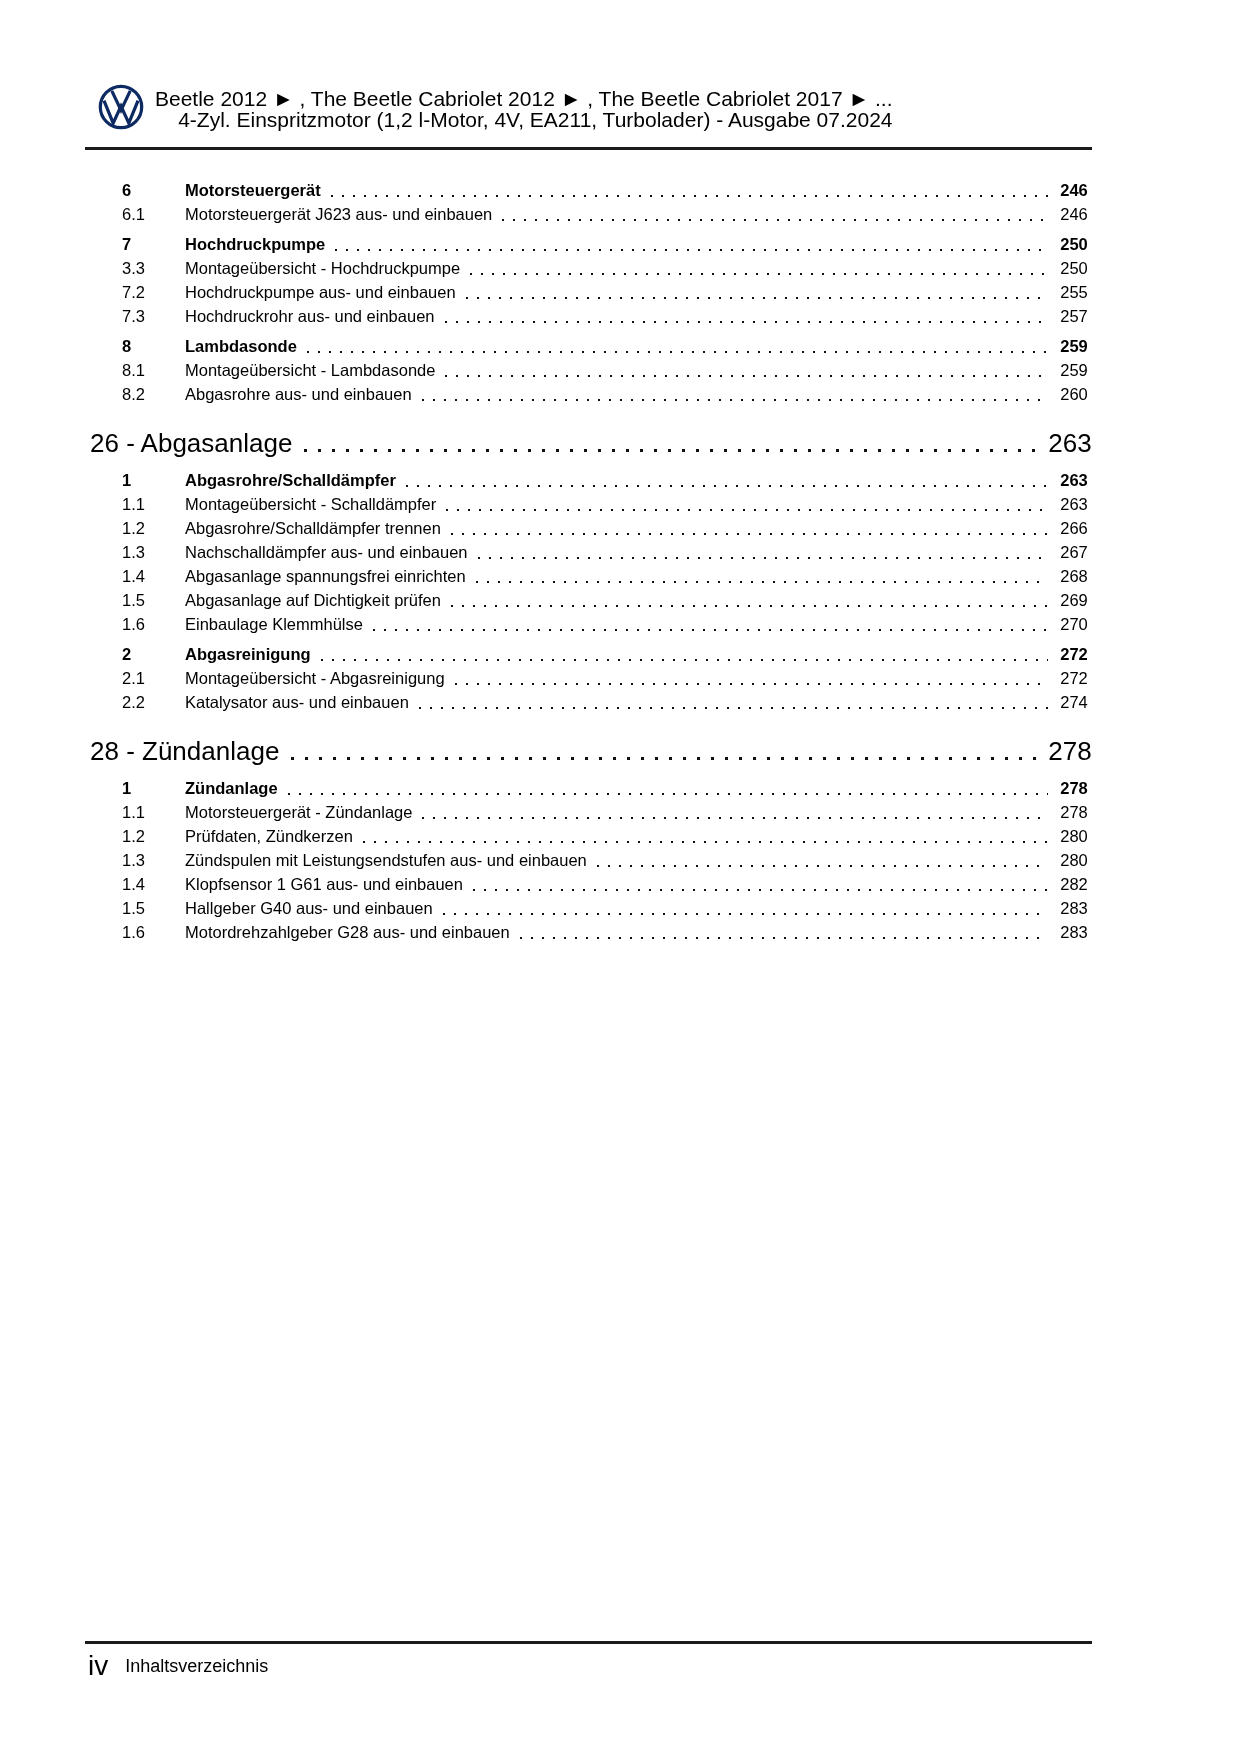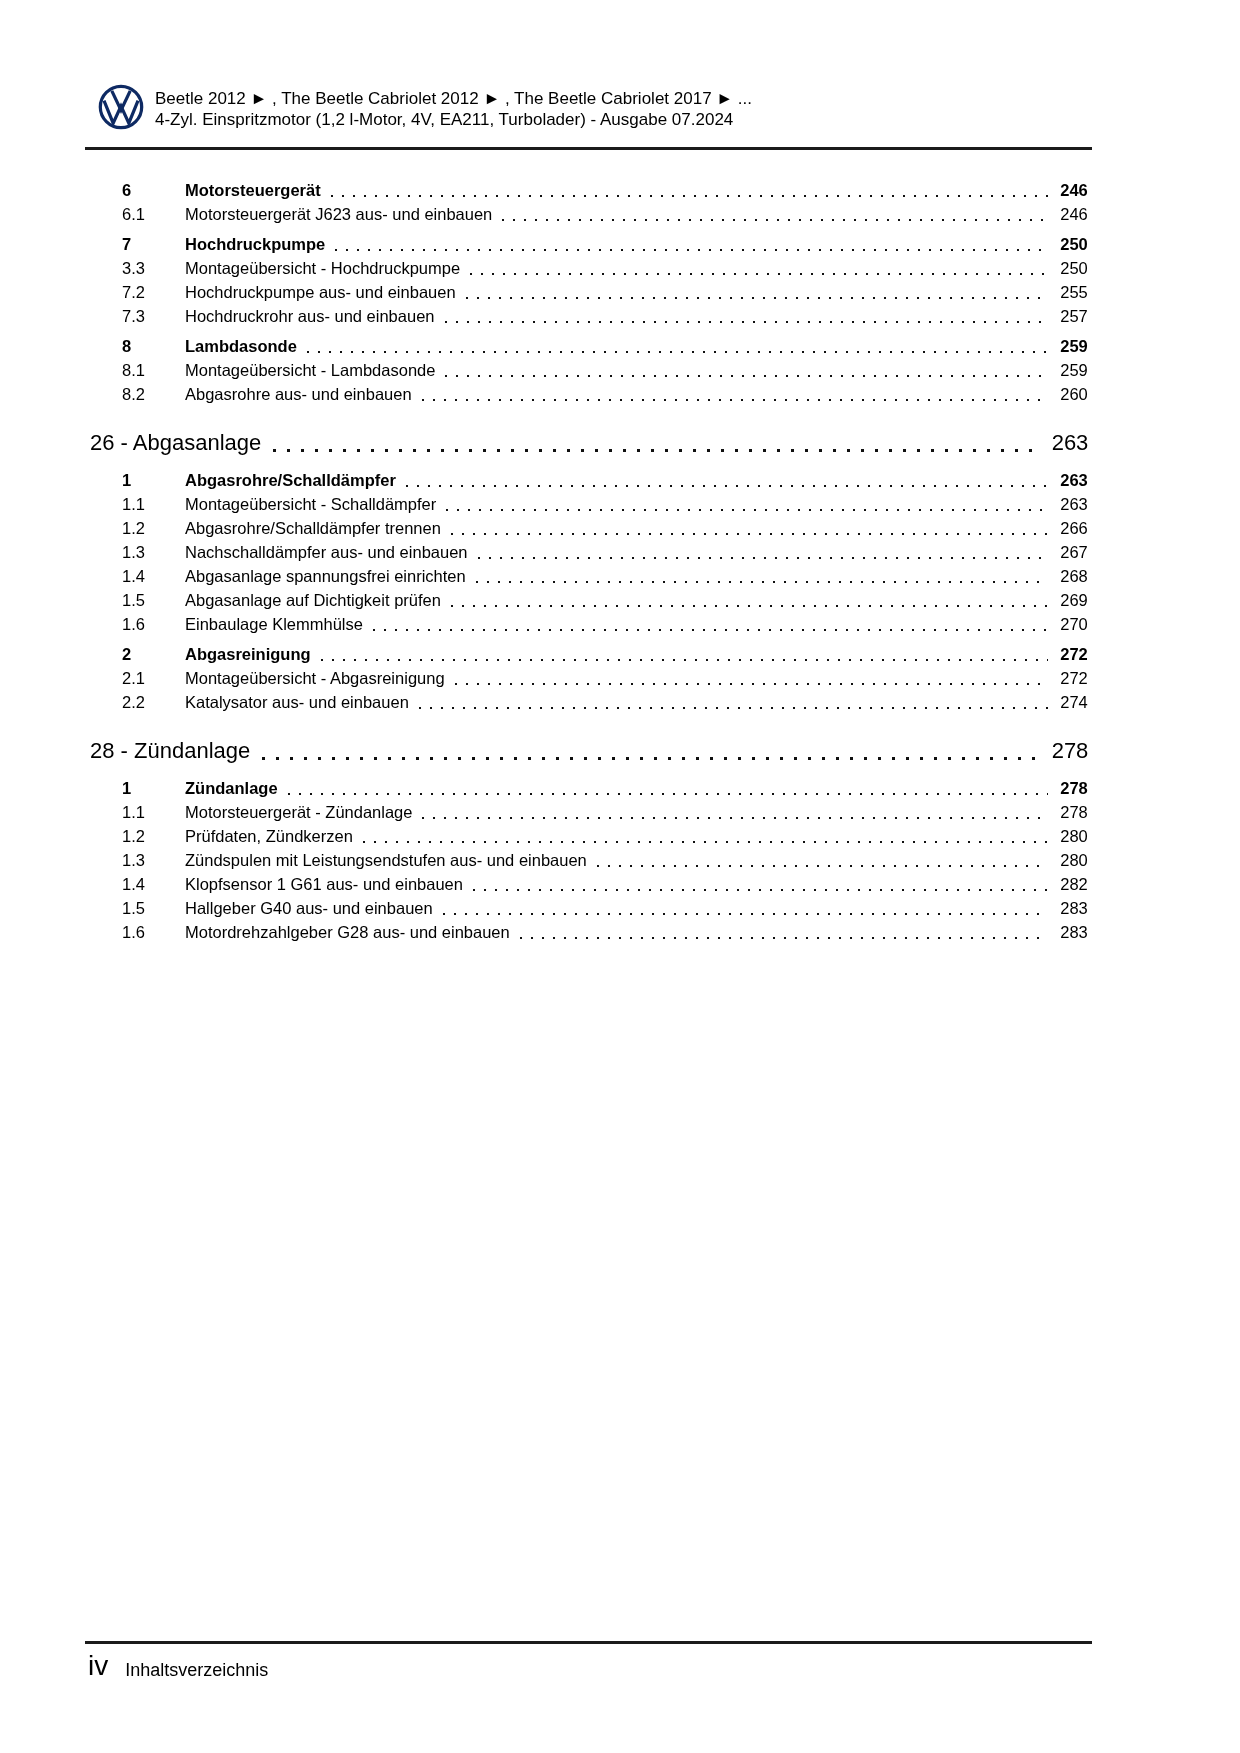--- a/index.html
+++ b/index.html
@@ -11,21 +11,21 @@
     color:#000;
     font-family:"Liberation Sans", sans-serif;
     overflow:hidden;
   }
   
   .header{
     position:absolute;left:98px;top:82px;
     display:flex;align-items:flex-start;
   }
   .logo{width:46px;height:46px;flex:none;margin-top:2px;}
-  .header-text{margin-left:11px;font-size:17px;line-height:21px;white-space:nowrap;padding-top:6px;}
+  .header-text{margin-left:11px;font-size:21px;line-height:21px;white-space:nowrap;padding-top:6px;text-align:right;}
   .rule{
     position:absolute;left:85px;width:1007px;height:3px;
     background:#1b1b1b;
   }
   .rule.top{top:147px;}
   
   .toc{
     position:absolute;left:90px;top:172px;width:1002px;
   }
   .row{
@@ -38,31 +38,31 @@
   .title{flex:none;}
   .chapter-title{flex:none;}
   .leader{
     flex:1 1 auto;
     height:2px;
     margin:0 8px 5px 10px;
     background-image:repeating-linear-gradient(to right,#101010 0,#101010 2px,transparent 2px,transparent 11px);
   }
   .page-num{flex:none;text-align:center;min-width:36px;}
   .row.chapter{
-    font-size:22px;line-height:30px;font-weight:400;
+    font-size:26px;line-height:30px;font-weight:400;
     margin-top:22px;margin-bottom:10px;
   }
   .row.chapter .leader{
     height:3px;margin:0 10px 6px 12px;
     background-image:repeating-linear-gradient(to right,#101010 0,#101010 3px,transparent 3px,transparent 14px);
   }
   .row.chapter .page-num{min-width:44px;}
   
   .footer{position:absolute;left:85px;top:1641px;width:1007px;}
-  .footer-line{display:flex;align-items:flex-end;margin-top:7px;padding-left:3px;}
+  .footer-line{display:flex;align-items:center;margin-top:7px;padding-left:3px;}
   .footer-page{font-size:28px;line-height:30px;}
   .footer-label{font-size:18px;margin-left:17px;}
 </style>
 </head>
 <body>
 
 <div class="page">
 
   <div class="header">
     <svg class="logo" viewBox="0 0 100 100" aria-hidden="true" style="color: rgb(14, 42, 99);">

